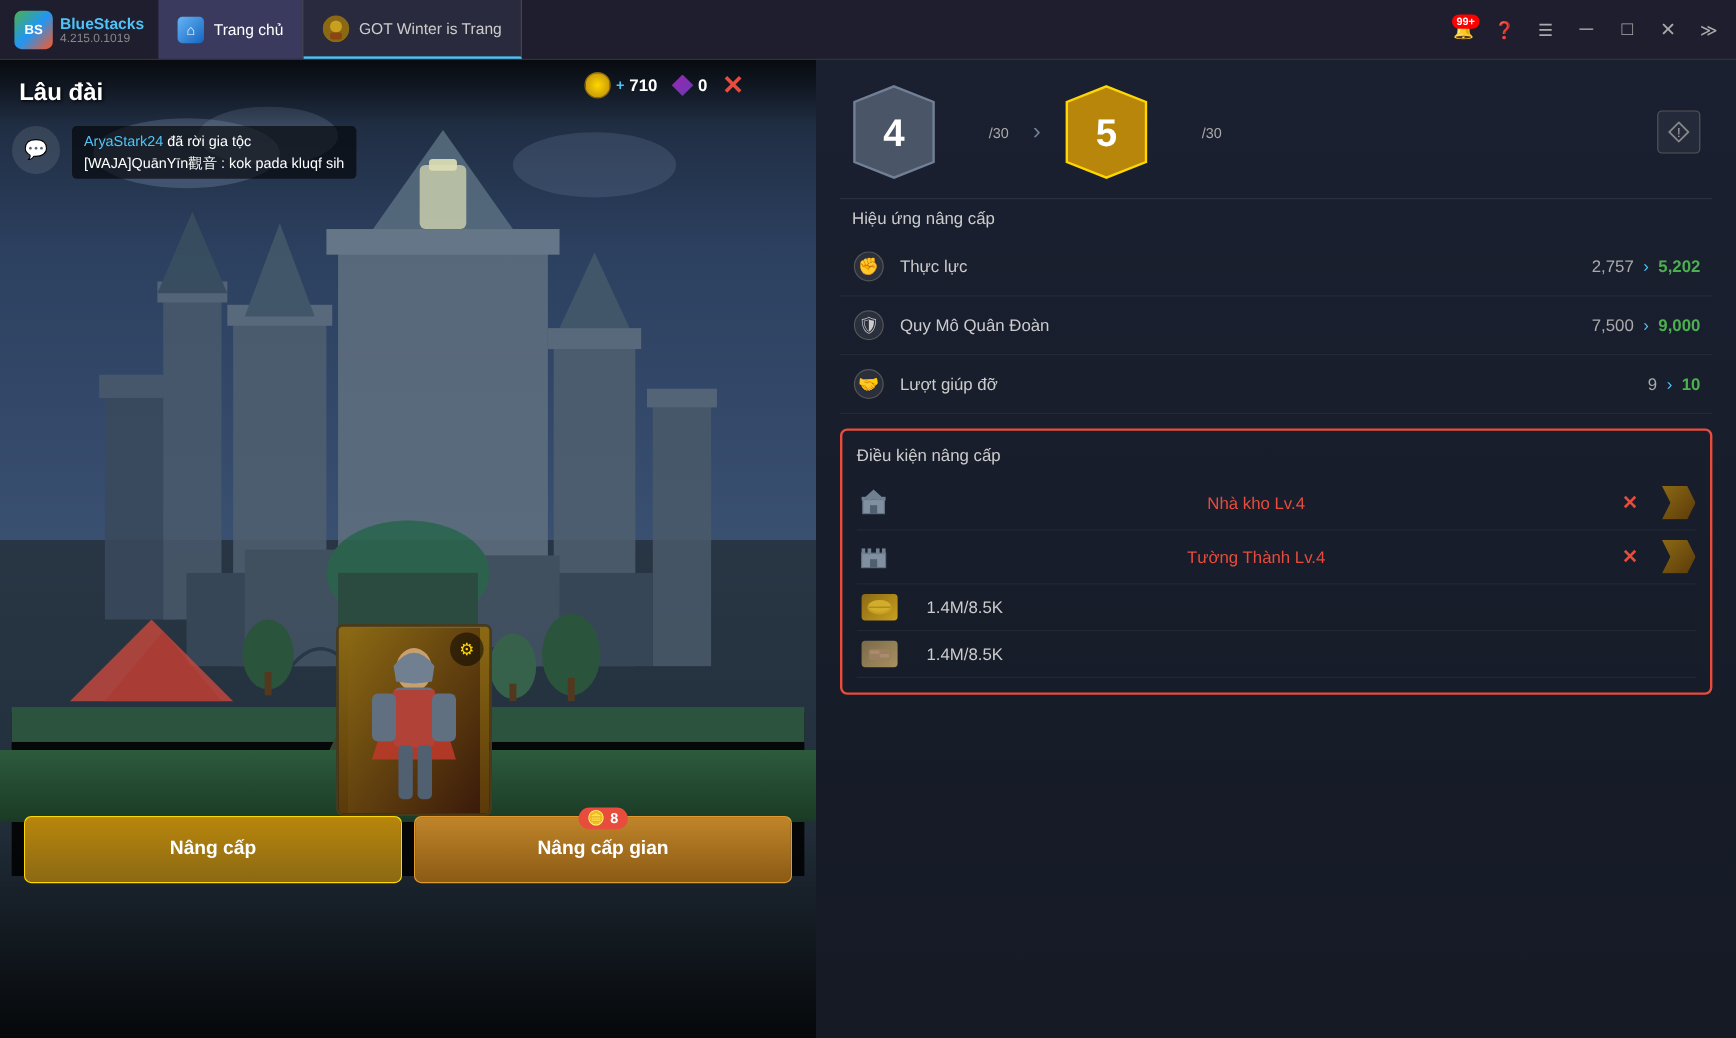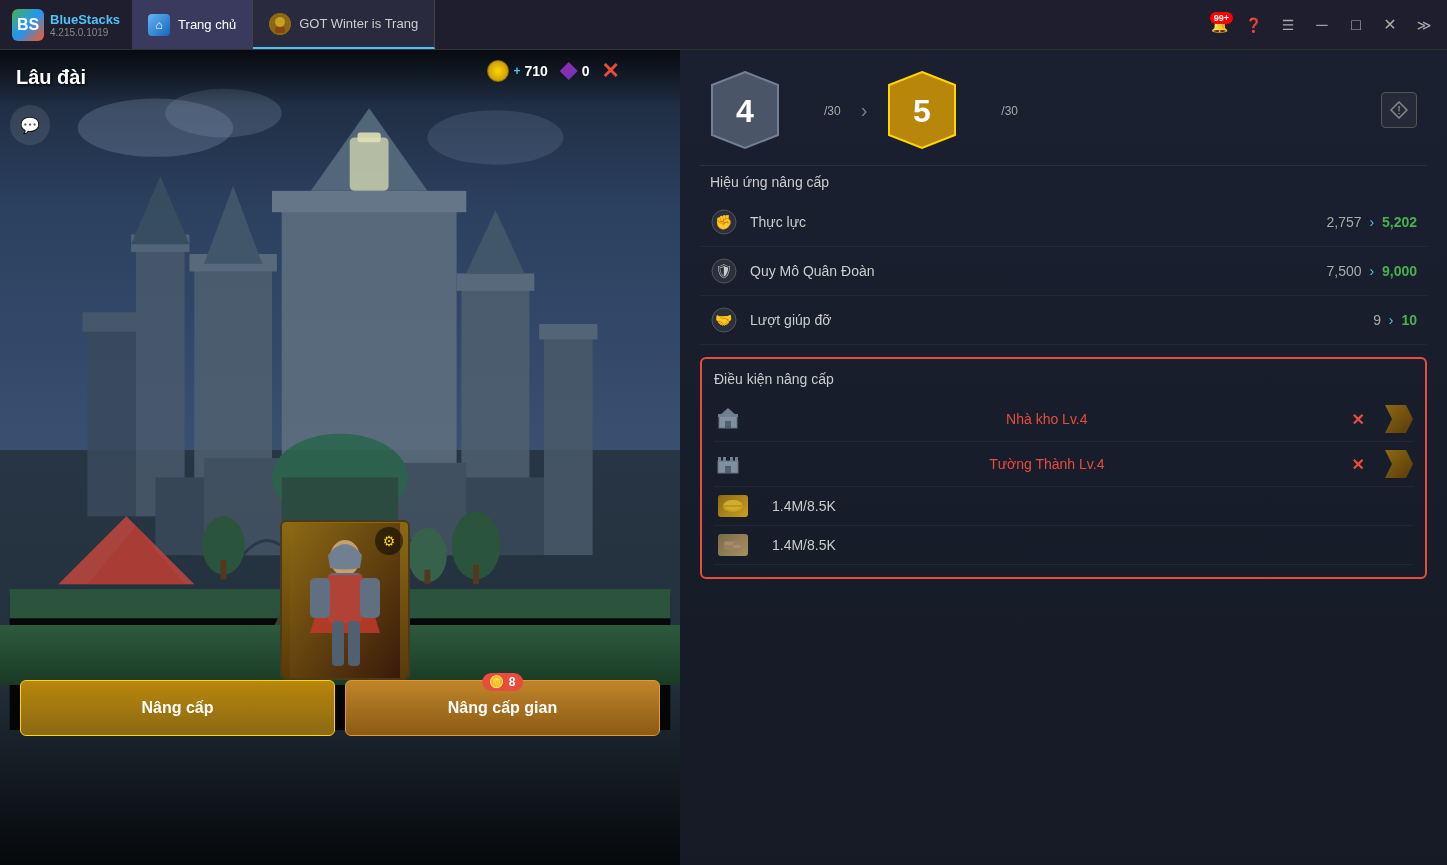--- a/index.html
+++ b/index.html
@@ -31,21 +31,21 @@
     }
     .bs-logo-icon {
       width: 32px;
       height: 32px;
       border-radius: 6px;
       background: linear-gradient(135deg, #4CAF50, #2196F3, #FF5722);
       display: flex;
       align-items: center;
       justify-content: center;
       font-weight: bold;
-      font-size: 16px;
+      font-size: 11px;
       color: white;
     }
     .bs-logo-text {
       display: flex;
       flex-direction: column;
     }
     .bs-name {
       color: #4fc3f7;
       font-size: 13px;
       font-weight: bold;
@@ -606,20 +606,27 @@
     </svg>
 
     <div class="ground"></div>
 
     <div class="top-hud">
       <span class="lau-dai-label">Lâu đài</span>
     </div>
 
     <div class="chat-msg-icon">💬</div>
 
+    <div class="chat-msg">
+      <div>
+        <span class="chat-name">AryaStark24</span>
+        <span> đã rời gia tộc</span>
+      </div>
+      <div>[WAJA]QuānYīn觀音 : kok pada kluqf sih</div>
+    </div>
 
     <div class="currency-bar">
       <div class="currency-item">
         <div class="gold-icon"></div>
         <span class="currency-plus">+</span>
         <span>710</span>
       </div>
       <div class="currency-item">
         <div class="gem-icon"></div>
         <span>0</span>

